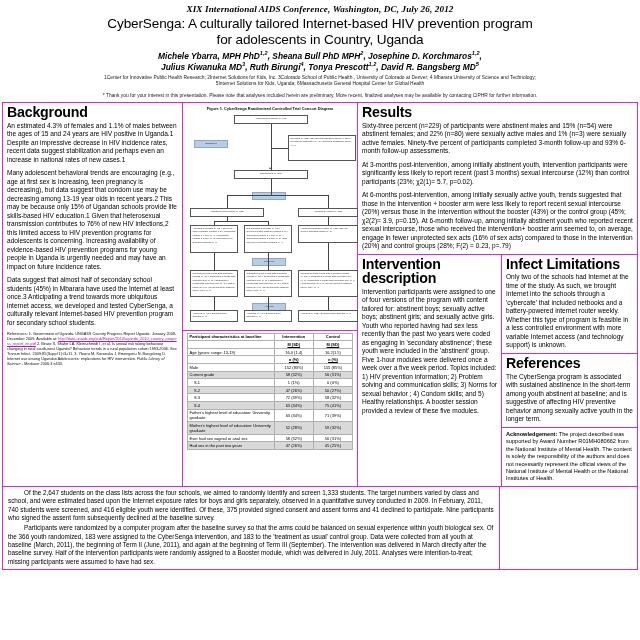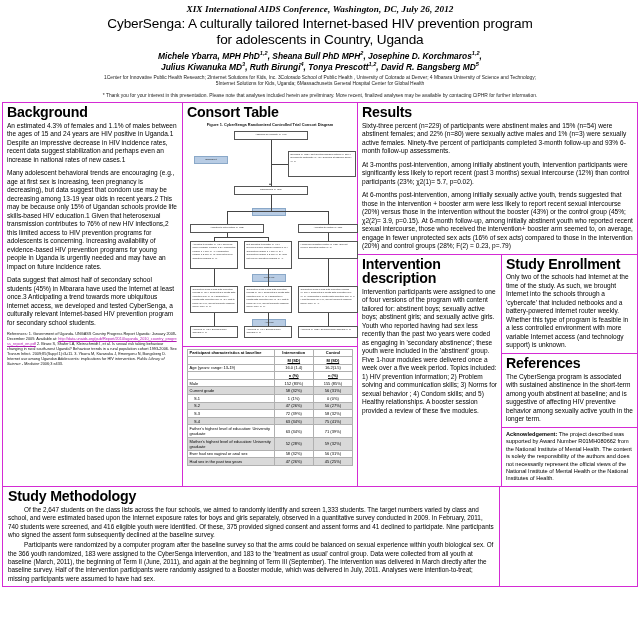--- a/index.html
+++ b/index.html
@@ -262,21 +262,20 @@
           <p class="body-text">Data suggest that almost half of secondary school students (45%) in Mbarara have used the Internet at least once.3 Anticipating a trend towards more ubiquitous internet access, we developed and tested CyberSenga, a culturally relevant Internet-based HIV prevention program for secondary school students.</p>
           <div class="refs">
             <span>References: 1. Government of Uganda. UNGASS Country Progress Report Uganda: January 2008-December 2009. Available at: </span><a class="lnk">http://data.unaids.org/pub/Report/2010/uganda_2010_country_progress_report_en.pdf</a><span> 2. Biraro S, Shafer LA, Kleinschmidt I, et al. Is sexual risk taking behaviour changing in rural south-west Uganda? Behaviour trends in a rural population cohort 1993-2006. Sex Transm Infect. 2009;85(Suppl 1):i3-i11. 3. Ybarra M, Kiwanuka J, Emenyonu N, Bangsberg D. Internet use among Ugandan Adolescents: implications for HIV intervention. </span><i>Public Library of Science - Medicine</i><span> 2006;3  e433.</span>
           </div>
         </div>
       </div>
 
       <div class="col-mid">
 
         <div class="sec">
-          <h2 class="sec-title">Consort Table</h2>
           <div class="consort-caption">Figure 1. CyberSenga Randomized Controlled Trial Consort Diagram</div>
 
           <div class="consort-wrap">
 
             <div class="cbox center" style="left:46px; top:2px; width:74px; height:9px;">
               <span class="ctxt">Assessed for eligibility (n=740)</span>
             </div>
 
             <div class="cbox blue center" style="left:6px; top:27px; width:34px; height:8px;">
               <span class="ctxt">Enrollment</span>
@@ -483,39 +482,38 @@
               <h2 class="sec-title two-line">
                 <span>Intervention</span><br>
                 <span>description</span>
               </h2>
               <p class="body-text">Intervention participants were assigned to one of four versions of the program with content tailored for: abstinent boys; sexually active boys; abstinent girls; and sexually active girls.  Youth who reported having had sex less recently than the past two years were coded as engaging in 'secondary abstinence'; these youth were included in the 'abstinent' group. Five 1-hour modules were delivered once a week over a five week period. Topics included: 1) HIV prevention information; 2) Problem solving and communication skills; 3) Norms for sexual behavior ; 4) Condom skills; and 5) Healthy relationships. A booster session provided a review of these five modules.</p>
             </div>
           </div>
 
           <div class="limits-col">
             <div class="sec limits-block">
-              <h2 class="sec-title">Study Enrollment</h2>
+              <h2 class="sec-title">Infect Limitations</h2>
               <p class="body-text">Only two of the schools had Internet at the time of the study. As such, we brought Internet into the schools through a 'cybercafe' that included netbooks and a battery-powered internet router weekly.  Whether this type of  program is feasible in a less controlled environment with more variable Internet access (and technology support) is unknown.</p>
             </div>
             <div class="sec concl-block">
               <h2 class="sec-title">References</h2>
               <p class="body-text">The CyberSenga program is associated with sustained abstinence in the short-term among youth abstinent at baseline; and is suggestive of affecting HIV preventive behavior among sexually active youth in the longer term.</p>
             </div>
             <div class="ack">
               <b>Acknowledgement:</b><span> The project described was supported by Award Number R01MH080662 from the National Institute of Mental Health. The content is solely the responsibility of the authors and does not necessarily represent the official views of the National Institute of Mental Health or the National Institutes of Health.</span>
             </div>
           </div>
 
         </div>
       </div>
     </div>
 
     <div class="method-row">
       <div class="method-col">
-        <h2 class="sec-title">Study Methodology</h2>
         <p class="method-text">Of the 2,647 students on the class lists across the four schools, we aimed to randomly identify and screen 1,333 students.  The target numbers varied by class and school, and were estimated based upon the Internet exposure rates for boys and girls separately, observed in a quantitative survey conducted in 2009.  In February, 2011, 740 students were screened, and 416 eligible youth were identified.  Of these, 375 provided signed consent and assent forms and 41 declined to participate.  Nine participants  who signed the assent form subsequently declined at the baseline survey.</p>
         <p class="method-text">Participants were randomized by a computer program after the baseline survey so that the arms could be balanced on sexual experience within youth biological sex.  Of the 366 youth randomized, 183 were assigned to the  CyberSenga intervention, and 183 to the 'treatment as usual' control group.   Data were collected from all youth at baseline (March, 2011), the beginning of Term II (June, 2011), and again at the beginning of Term III (September). The intervention was delivered in March directly after the baseline survey. Half of the intervention participants were randomly assigned to a Booster module, which was delivered in July, 2011.  Analyses were intention-to-treat; missing participants were assumed to have had sex.</p>
       </div>
       <div class="method-spacer"></div>
     </div>
 
   </div>
 </div>
 
 </body></html>

